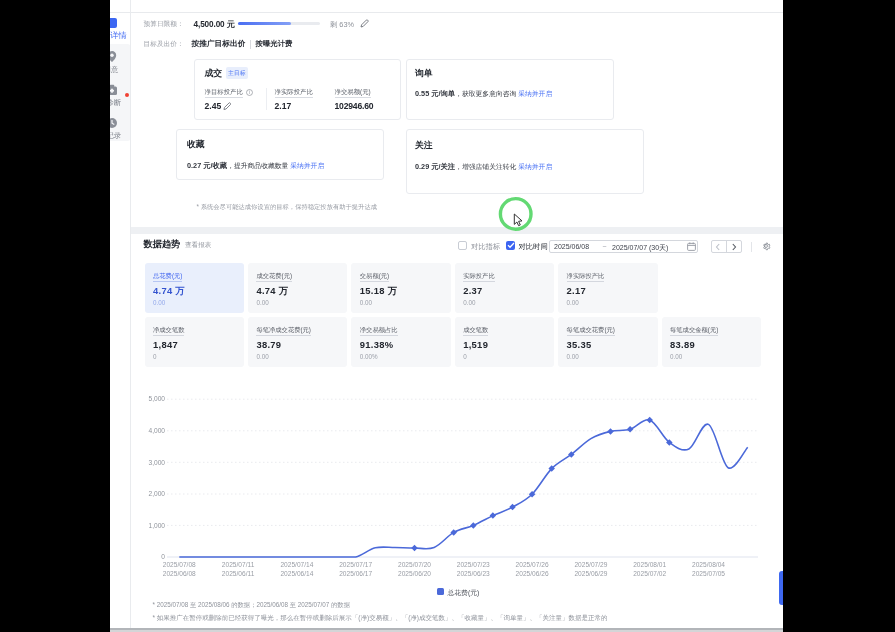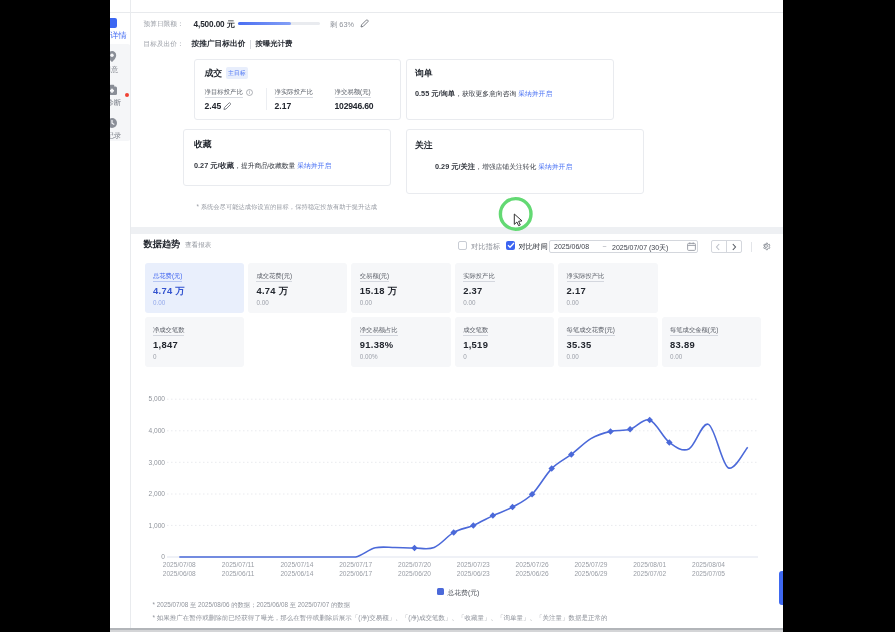--- a/index.html
+++ b/index.html
@@ -81,28 +81,28 @@
     <div class="abs" style="left:80px;top:41.5px;font-size:8.6px;font-weight:bold;color:#22262e;">2.17</div>
     <span class="clabel" style="left:140px;top:28.5px;">净交易额(元)</span>
     <div class="abs" style="left:140px;top:41.5px;font-size:8.6px;font-weight:bold;color:#22262e;letter-spacing:-0.2px;">102946.60</div>
   </div>
 
   <div class="card" style="left:406px;top:58.5px;width:207.5px;height:61px;">
     <div class="abs" style="left:8px;top:8px;font-size:8.8px;font-weight:bold;color:#1f242c;">询单</div>
     <div class="abs" style="left:8px;top:29px;font-size:6.8px;color:#33373f;white-space:nowrap;"><b style="font-size:7.3px;">0.55 元/询单</b>，获取更多意向咨询 <span class="link">采纳并开启</span></div>
   </div>
 
-  <div class="card" style="left:183px;top:129px;width:207.5px;height:57px;">
+  <div class="card" style="left:176px;top:129px;width:207.5px;height:51px;">
     <div class="abs" style="left:10px;top:9px;font-size:8.8px;font-weight:bold;color:#1f242c;">收藏</div>
     <div class="abs" style="left:10px;top:31px;font-size:6.8px;color:#33373f;white-space:nowrap;"><b style="font-size:7.3px;">0.27 元/收藏</b>，提升商品收藏数量 <span class="link">采纳并开启</span></div>
   </div>
 
   <div class="card" style="left:406px;top:129px;width:238px;height:64.5px;">
     <div class="abs" style="left:8px;top:10px;font-size:8.8px;font-weight:bold;color:#1f242c;">关注</div>
-    <div class="abs" style="left:8px;top:32px;font-size:6.8px;color:#33373f;white-space:nowrap;"><b style="font-size:7.3px;margin-left:20px;">0.29 元/关注</b>，增强店铺关注转化 <span class="link">采纳并开启</span></div>
+    <div class="abs" style="left:8px;top:32px;font-size:6.8px;color:#33373f;white-space:nowrap;"><b style="font-size:7.3px;">0.29 元/关注</b>，增强店铺关注转化 <span class="link">采纳并开启</span></div>
   </div>
   <div class="abs" style="left:196.5px;top:202.5px;font-size:6.3px;color:#989ca4;">* 系统会尽可能达成你设置的目标，保持稳定投放有助于提升达成</div>
 
   <div class="abs" style="left:131px;top:227px;width:652px;height:6.5px;background:#eef0f3;"></div>
 
   <svg class="abs" style="left:497px;top:195px;z-index:3;" width="38" height="38" viewBox="0 0 38 38">
     <circle cx="18.7" cy="18.9" r="15.3" fill="rgba(255,255,255,0.55)" stroke="#63d973" stroke-width="3.4"></circle>
     <path d="M17.3,19 L17.3,29.4 L19.9,27.0 L21.6,30.7 L23.3,29.9 L21.6,26.3 L25,25.9 Z" fill="#fff" stroke="#333" stroke-width="1"></path>
   </svg>
 
@@ -160,20 +160,25 @@
   </div>
   <div class="mcard" style="left:558.1px;top:263px;">
     <div class="mlabel">净实际投产比</div>
       <div class="mval">2.17</div>
       <div class="msub">0.00</div>
   </div>
   <div class="mcard" style="left:144.5px;top:317px;">
     <div class="mlabel">净成交笔数</div>
       <div class="mval">1,847</div>
       <div class="msub">0</div>
+  </div>
+  <div class="mcard" style="left:247.9px;top:317px;">
+    <div class="mlabel">每笔净成交花费(元)</div>
+      <div class="mval">38.79</div>
+      <div class="msub">0.00</div>
   </div>
   <div class="mcard" style="left:351.3px;top:317px;">
     <div class="mlabel">净交易额占比</div>
       <div class="mval">91.38%</div>
       <div class="msub">0.00%</div>
   </div>
   <div class="mcard" style="left:454.7px;top:317px;">
     <div class="mlabel">成交笔数</div>
       <div class="mval">1,519</div>
       <div class="msub">0</div>

